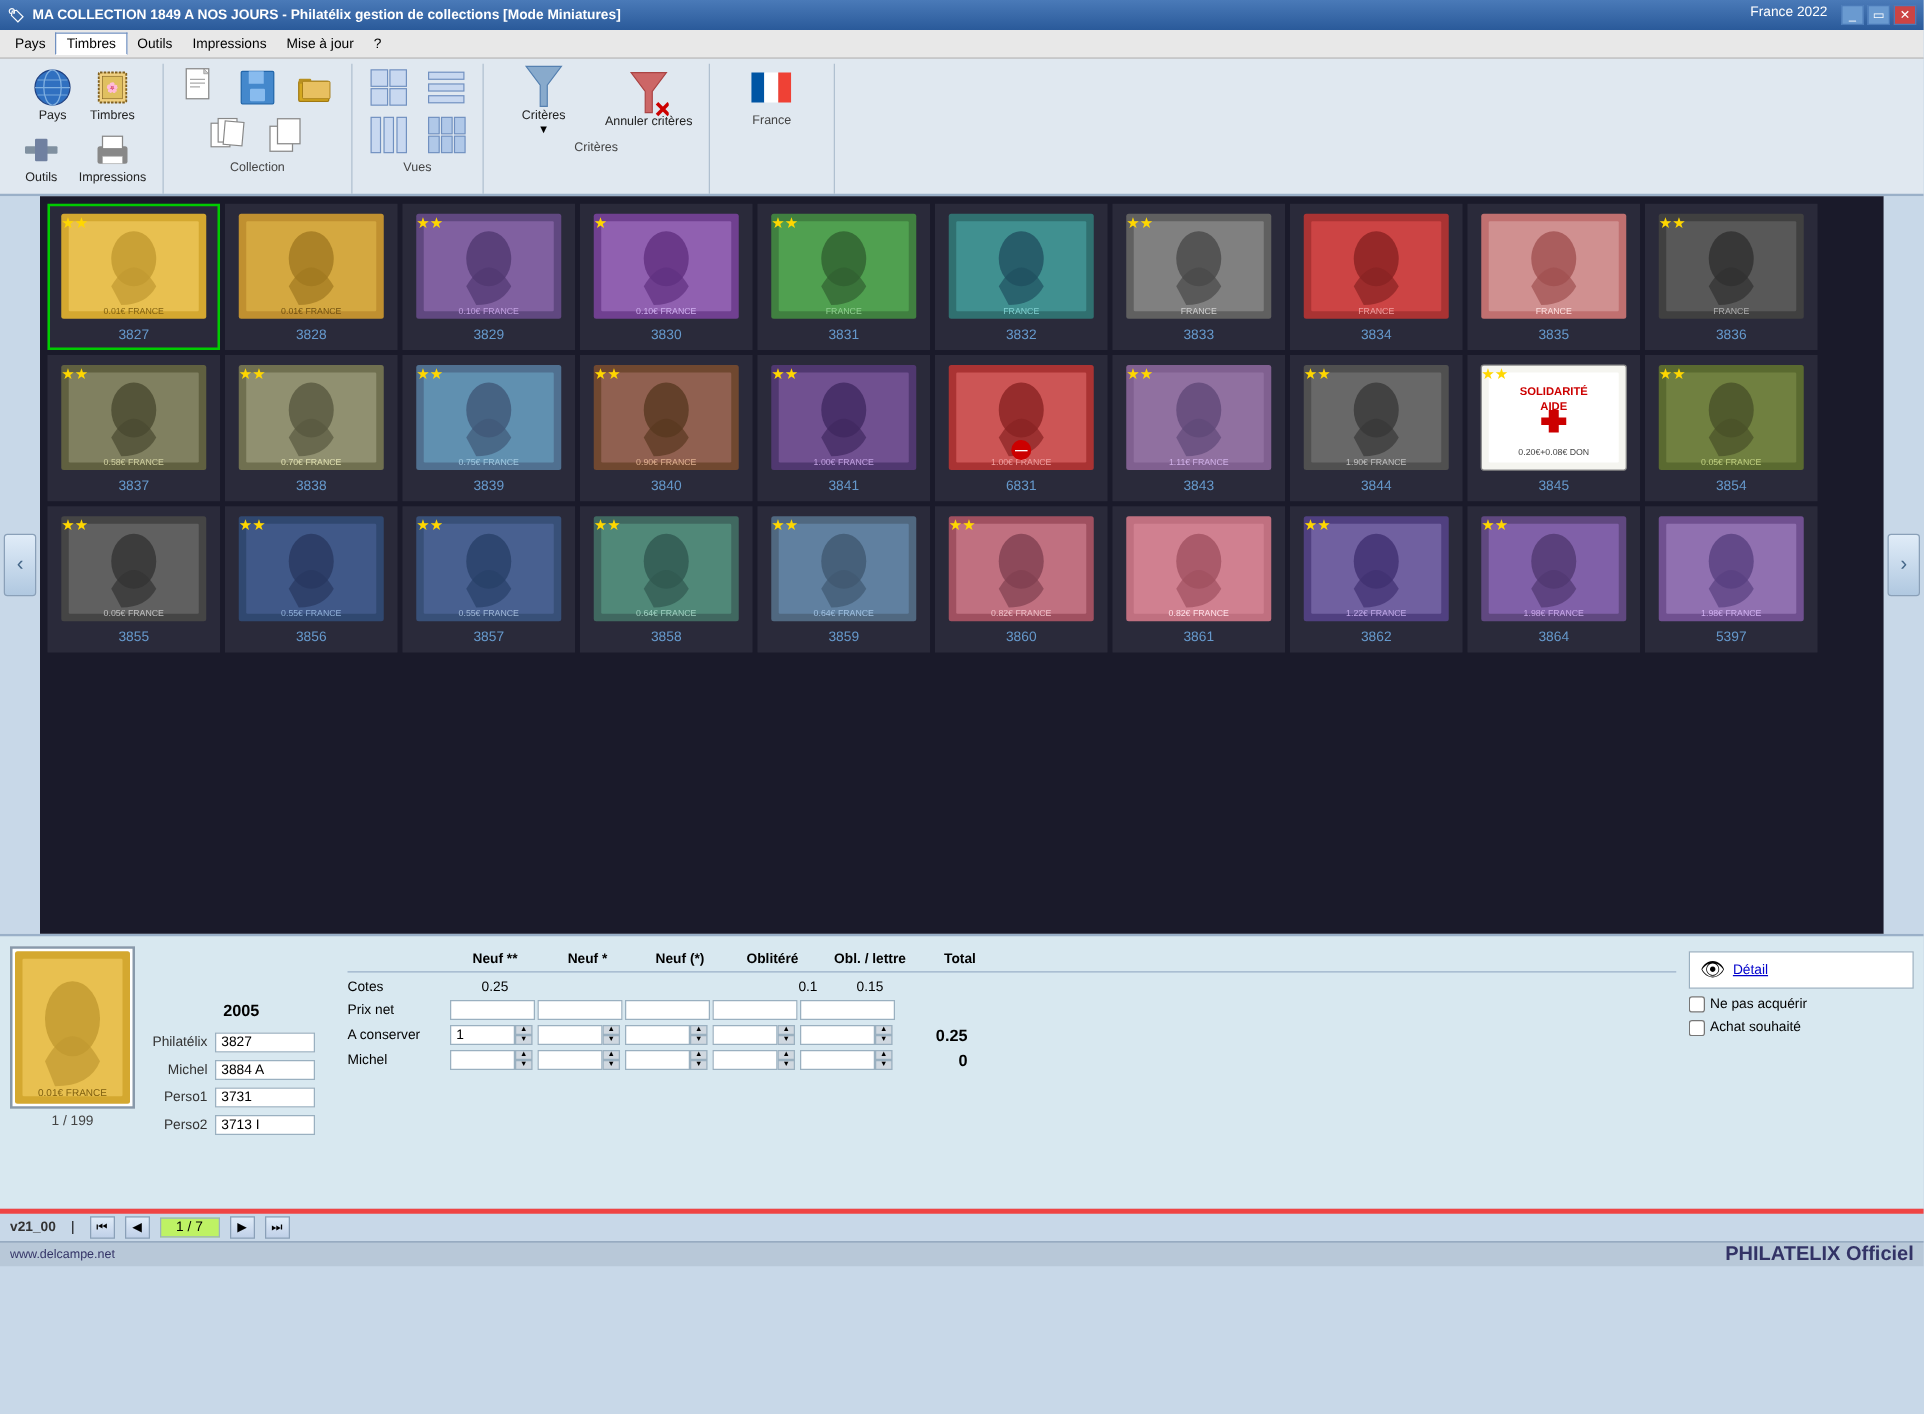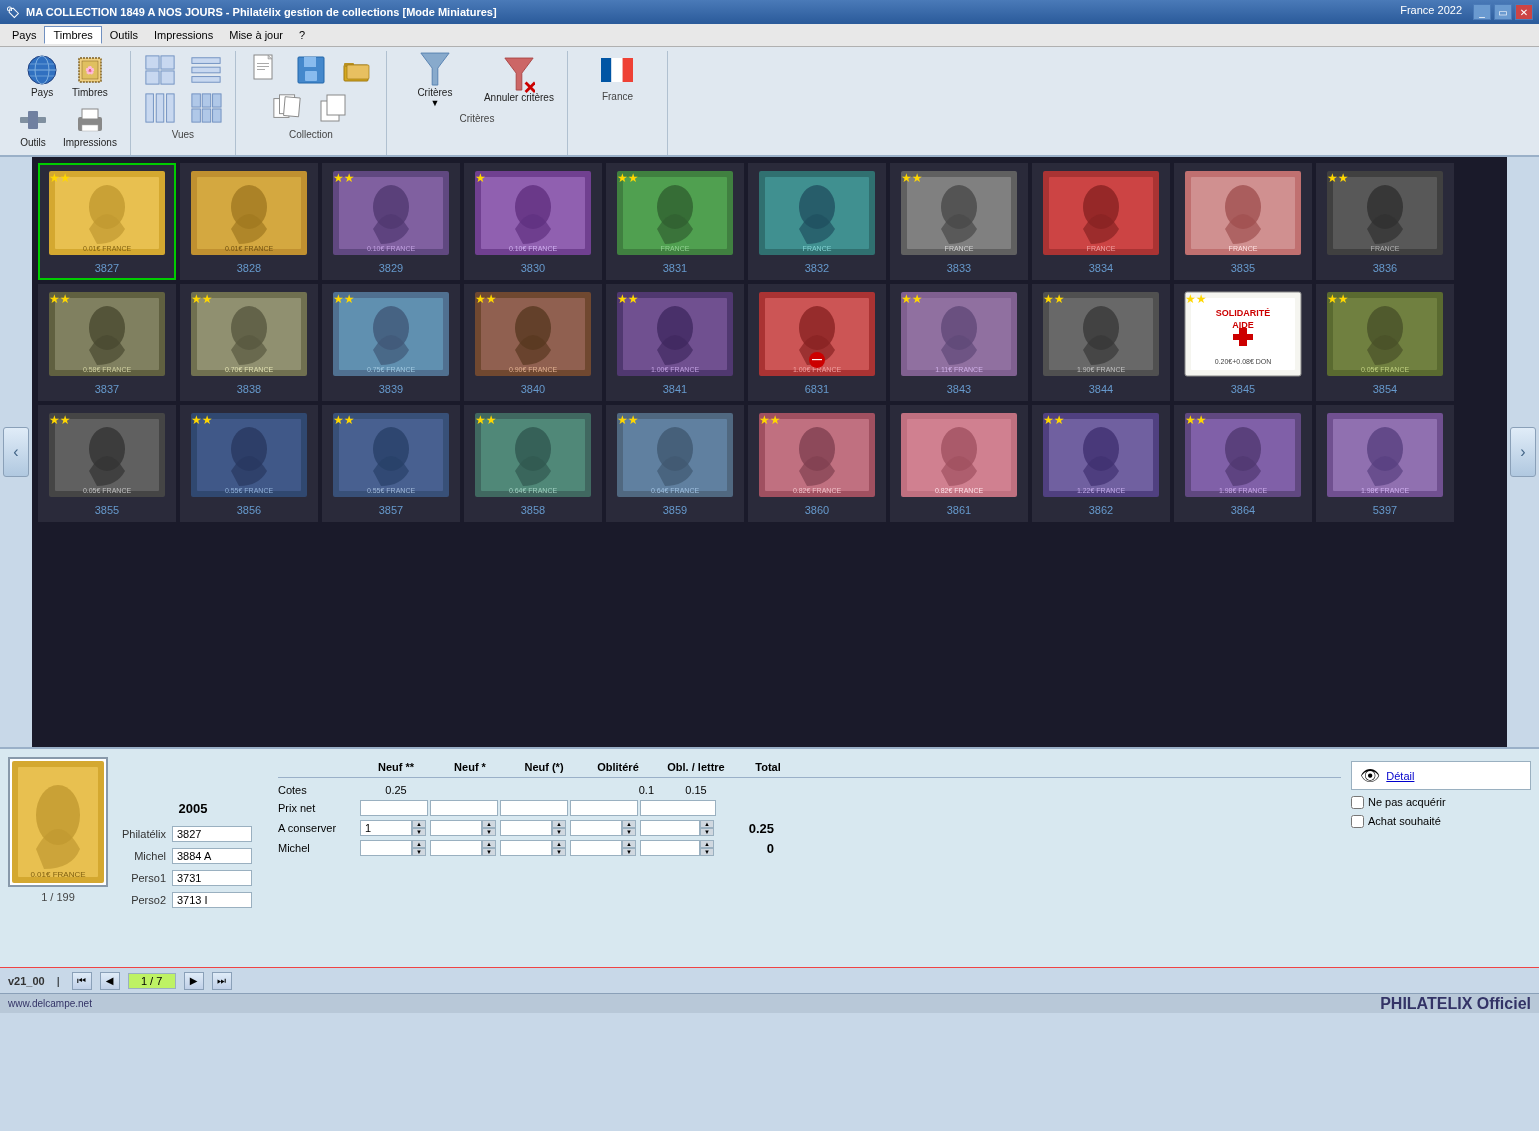--- a/index.html
+++ b/index.html
@@ -208,21 +208,21 @@
       border: 1px solid #9ab0c0;
       cursor: pointer;
       font-size: 6px;
       display: flex;
       align-items: center;
       justify-content: center;
     }
     
     #bottombar {
       background: #c8d8e8;
-      border-top: 1px solid #ef4444;
+      border-top: 4px solid #ef4444;
       display: flex;
       align-items: center;
       gap: 8px;
       padding: 3px 8px;
       height: 26px;
     }
     .nav-btn {
       width: 20px; height: 18px;
       background: linear-gradient(to bottom, #e0ecf8, #c0d0e8);
       border: 1px solid #8aa0b8;
@@ -365,20 +365,74 @@
         </div>
         <span class="toolbar-btn-label">Impressions</span>
       </div>
     </div>
   </div>
 
   <div class="toolbar-section">
     <div class="toolbar-icons-row">
       <div class="toolbar-btn">
         <div class="icon-area">
+          <svg width="30" height="34" viewBox="0 0 30 34">
+              <rect x="4" y="2" width="18" height="24" fill="white" stroke="#888" stroke-width="1"></rect>
+              <polygon points="18,2 22,6 18,6" fill="#ccc" stroke="#888" stroke-width="0.5"></polygon>
+              <rect x="7" y="10" width="12" height="1" fill="#aaa"></rect>
+              <rect x="7" y="13" width="12" height="1" fill="#aaa"></rect>
+              <rect x="7" y="16" width="8" height="1" fill="#aaa"></rect>
+            </svg>
+        </div>
+      </div>
+      <div class="toolbar-btn">
+        <div class="icon-area">
+          <svg width="30" height="30" viewBox="0 0 30 30">
+              <rect x="2" y="2" width="26" height="26" rx="1" fill="#4488cc" stroke="#2266aa" stroke-width="1"></rect>
+              <rect x="8" y="2" width="12" height="10" fill="#88bbee"></rect>
+              <rect x="9" y="16" width="12" height="10" fill="#88bbee" rx="1"></rect>
+            </svg>
+        </div>
+      </div>
+      <div class="toolbar-btn">
+        <div class="icon-area">
+          <svg width="30" height="30" viewBox="0 0 30 30">
+              <rect x="2" y="10" width="24" height="16" rx="1" fill="#d4a820" stroke="#a07810" stroke-width="1"></rect>
+              <rect x="2" y="8" width="10" height="4" rx="1" fill="#b89020"></rect>
+              <rect x="5" y="10" width="22" height="14" rx="1" fill="#e8c060" stroke="#a07810" stroke-width="0.7"></rect>
+            </svg>
+        </div>
+      </div>
+    </div>
+    <div class="toolbar-icons-row">
+      <div class="toolbar-btn">
+        <div class="icon-area">
+          <svg width="34" height="32" viewBox="0 0 34 32">
+              <rect x="2" y="6" width="16" height="20" fill="white" stroke="#888" stroke-width="1"></rect>
+              <rect x="8" y="2" width="16" height="20" fill="white" stroke="#888" stroke-width="1"></rect>
+              <rect x="14" y="4" width="16" height="20" fill="white" stroke="#888" stroke-width="1" transform="rotate(5,14,4)"></rect>
+            </svg>
+        </div>
+      </div>
+      <div class="toolbar-btn">
+        <div class="icon-area">
+          <svg width="30" height="30" viewBox="0 0 30 30">
+              <rect x="2" y="8" width="18" height="20" fill="white" stroke="#888" stroke-width="1"></rect>
+              <rect x="8" y="2" width="18" height="20" fill="white" stroke="#888" stroke-width="1"></rect>
+            </svg>
+        </div>
+      </div>
+    </div>
+    <span class="toolbar-section-label">Collection</span>
+  </div>
+
+  <div class="toolbar-section">
+    <div class="toolbar-icons-row">
+      <div class="toolbar-btn">
+        <div class="icon-area">
           <svg width="34" height="34" viewBox="0 0 34 34">
               <rect x="2" y="2" width="14" height="14" fill="#c8d8f0" stroke="#7090c0" stroke-width="1"></rect>
               <rect x="18" y="2" width="14" height="14" fill="#c8d8f0" stroke="#7090c0" stroke-width="1"></rect>
               <rect x="2" y="18" width="14" height="14" fill="#c8d8f0" stroke="#7090c0" stroke-width="1"></rect>
               <rect x="18" y="18" width="14" height="14" fill="#c8d8f0" stroke="#7090c0" stroke-width="1"></rect>
             </svg>
         </div>
       </div>
       <div class="toolbar-btn">
         <div class="icon-area">
@@ -407,74 +461,20 @@
               <rect x="13" y="2" width="9" height="14" fill="#b0c8e8" stroke="#7090c0" stroke-width="1"></rect>
               <rect x="24" y="2" width="9" height="14" fill="#b0c8e8" stroke="#7090c0" stroke-width="1"></rect>
               <rect x="2" y="18" width="9" height="14" fill="#b0c8e8" stroke="#7090c0" stroke-width="1"></rect>
               <rect x="13" y="18" width="9" height="14" fill="#b0c8e8" stroke="#7090c0" stroke-width="1"></rect>
               <rect x="24" y="18" width="9" height="14" fill="#b0c8e8" stroke="#7090c0" stroke-width="1"></rect>
             </svg>
         </div>
       </div>
     </div>
     <span class="toolbar-section-label">Vues</span>
-  </div>
-
-  <div class="toolbar-section">
-    <div class="toolbar-icons-row">
-      <div class="toolbar-btn">
-        <div class="icon-area">
-          <svg width="30" height="34" viewBox="0 0 30 34">
-              <rect x="4" y="2" width="18" height="24" fill="white" stroke="#888" stroke-width="1"></rect>
-              <polygon points="18,2 22,6 18,6" fill="#ccc" stroke="#888" stroke-width="0.5"></polygon>
-              <rect x="7" y="10" width="12" height="1" fill="#aaa"></rect>
-              <rect x="7" y="13" width="12" height="1" fill="#aaa"></rect>
-              <rect x="7" y="16" width="8" height="1" fill="#aaa"></rect>
-            </svg>
-        </div>
-      </div>
-      <div class="toolbar-btn">
-        <div class="icon-area">
-          <svg width="30" height="30" viewBox="0 0 30 30">
-              <rect x="2" y="2" width="26" height="26" rx="1" fill="#4488cc" stroke="#2266aa" stroke-width="1"></rect>
-              <rect x="8" y="2" width="12" height="10" fill="#88bbee"></rect>
-              <rect x="9" y="16" width="12" height="10" fill="#88bbee" rx="1"></rect>
-            </svg>
-        </div>
-      </div>
-      <div class="toolbar-btn">
-        <div class="icon-area">
-          <svg width="30" height="30" viewBox="0 0 30 30">
-              <rect x="2" y="10" width="24" height="16" rx="1" fill="#d4a820" stroke="#a07810" stroke-width="1"></rect>
-              <rect x="2" y="8" width="10" height="4" rx="1" fill="#b89020"></rect>
-              <rect x="5" y="10" width="22" height="14" rx="1" fill="#e8c060" stroke="#a07810" stroke-width="0.7"></rect>
-            </svg>
-        </div>
-      </div>
-    </div>
-    <div class="toolbar-icons-row">
-      <div class="toolbar-btn">
-        <div class="icon-area">
-          <svg width="34" height="32" viewBox="0 0 34 32">
-              <rect x="2" y="6" width="16" height="20" fill="white" stroke="#888" stroke-width="1"></rect>
-              <rect x="8" y="2" width="16" height="20" fill="white" stroke="#888" stroke-width="1"></rect>
-              <rect x="14" y="4" width="16" height="20" fill="white" stroke="#888" stroke-width="1" transform="rotate(5,14,4)"></rect>
-            </svg>
-        </div>
-      </div>
-      <div class="toolbar-btn">
-        <div class="icon-area">
-          <svg width="30" height="30" viewBox="0 0 30 30">
-              <rect x="2" y="8" width="18" height="20" fill="white" stroke="#888" stroke-width="1"></rect>
-              <rect x="8" y="2" width="18" height="20" fill="white" stroke="#888" stroke-width="1"></rect>
-            </svg>
-        </div>
-      </div>
-    </div>
-    <span class="toolbar-section-label">Collection</span>
   </div>
 
   <div class="toolbar-section" style="min-width:180px;">
     <div class="toolbar-icons-row">
       <div class="toolbar-btn" style="min-width:80px;">
         <div class="icon-area">
           <svg width="34" height="40" viewBox="0 0 34 40">
               <polygon points="2,2 32,2 20,18 20,36 14,36 14,18" fill="#88aacc" stroke="#5580b0" stroke-width="1"></polygon>
             </svg>
         </div>

